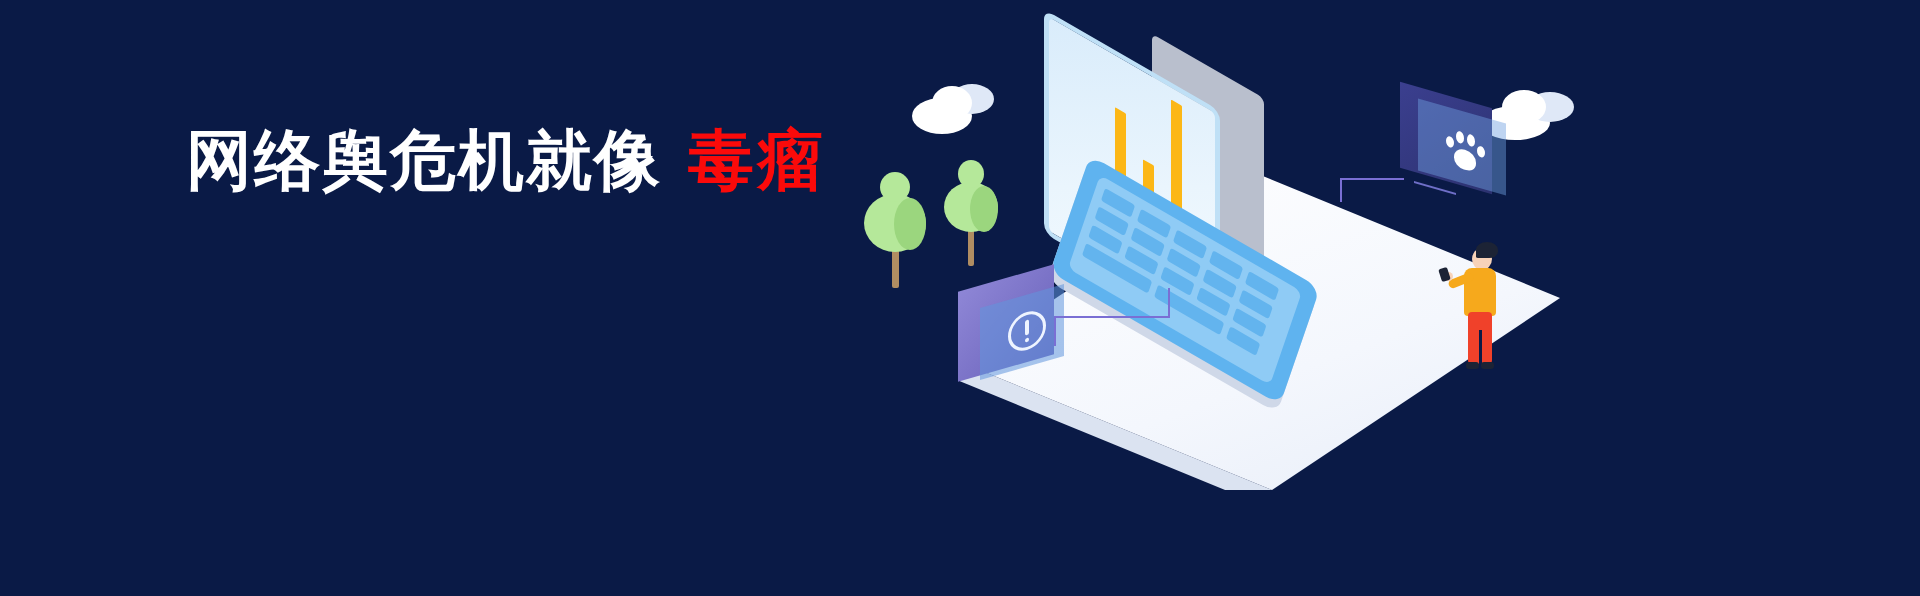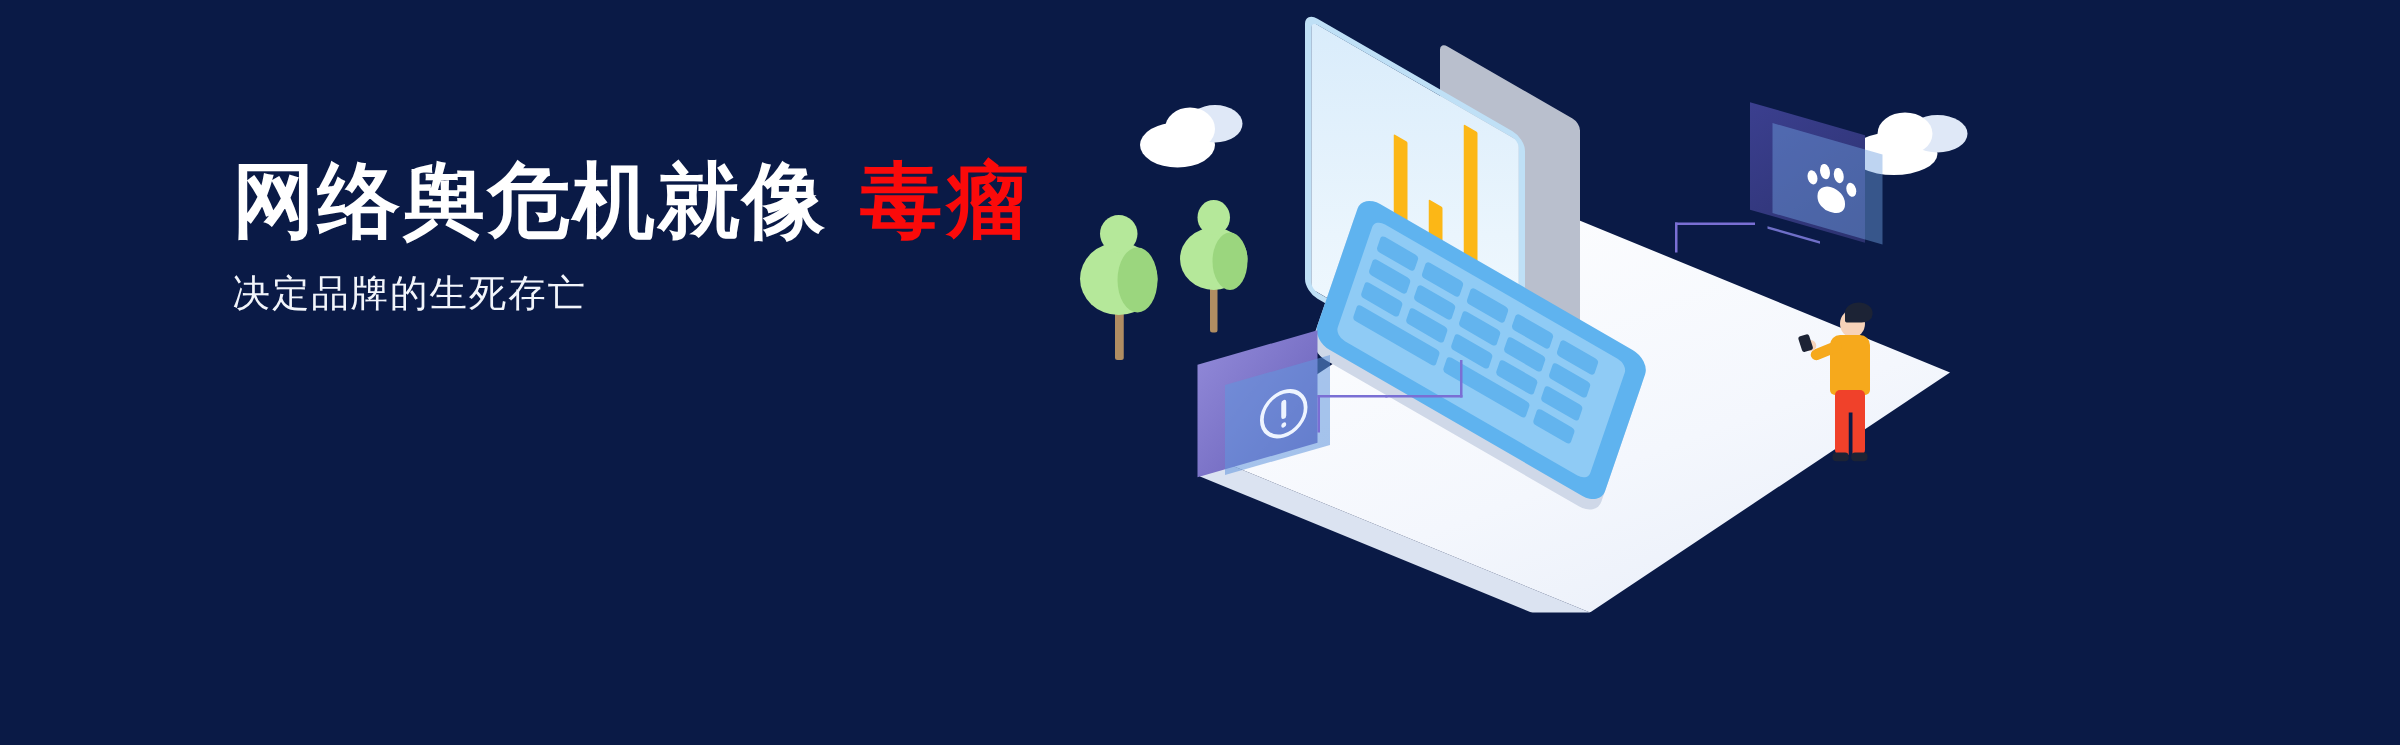--- a/index.html
+++ b/index.html
@@ -215,21 +215,20 @@
 <body>
 
 <div id="banner">
 
   <div id="text-block">
 
     <div id="headline">
       <span class="hl-main">网络舆危机就像</span><span class="hl-accent">毒瘤</span>
     </div>
 
-    <div class="subline" id="sub-2">决定品牌的生死存亡</div>
   </div>
 
   <div id="illustration">
 
     <div class="cloud" style="left:72px; top:42px; width:84px; height:52px;">
       <div class="puff" style="left:0px;  top:16px; width:60px; height:36px;"></div>
       <div class="puff shade" style="left:38px; top:2px;  width:44px; height:30px;"></div>
       <div class="puff" style="left:20px; top:4px;  width:40px; height:34px;"></div>
     </div>
 

